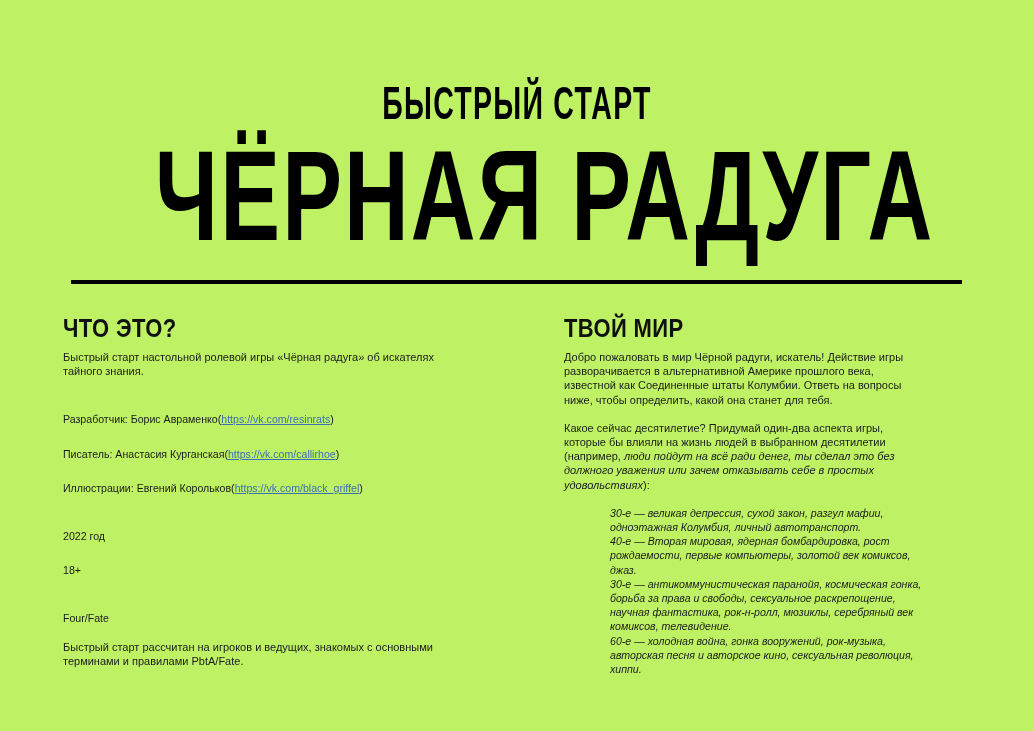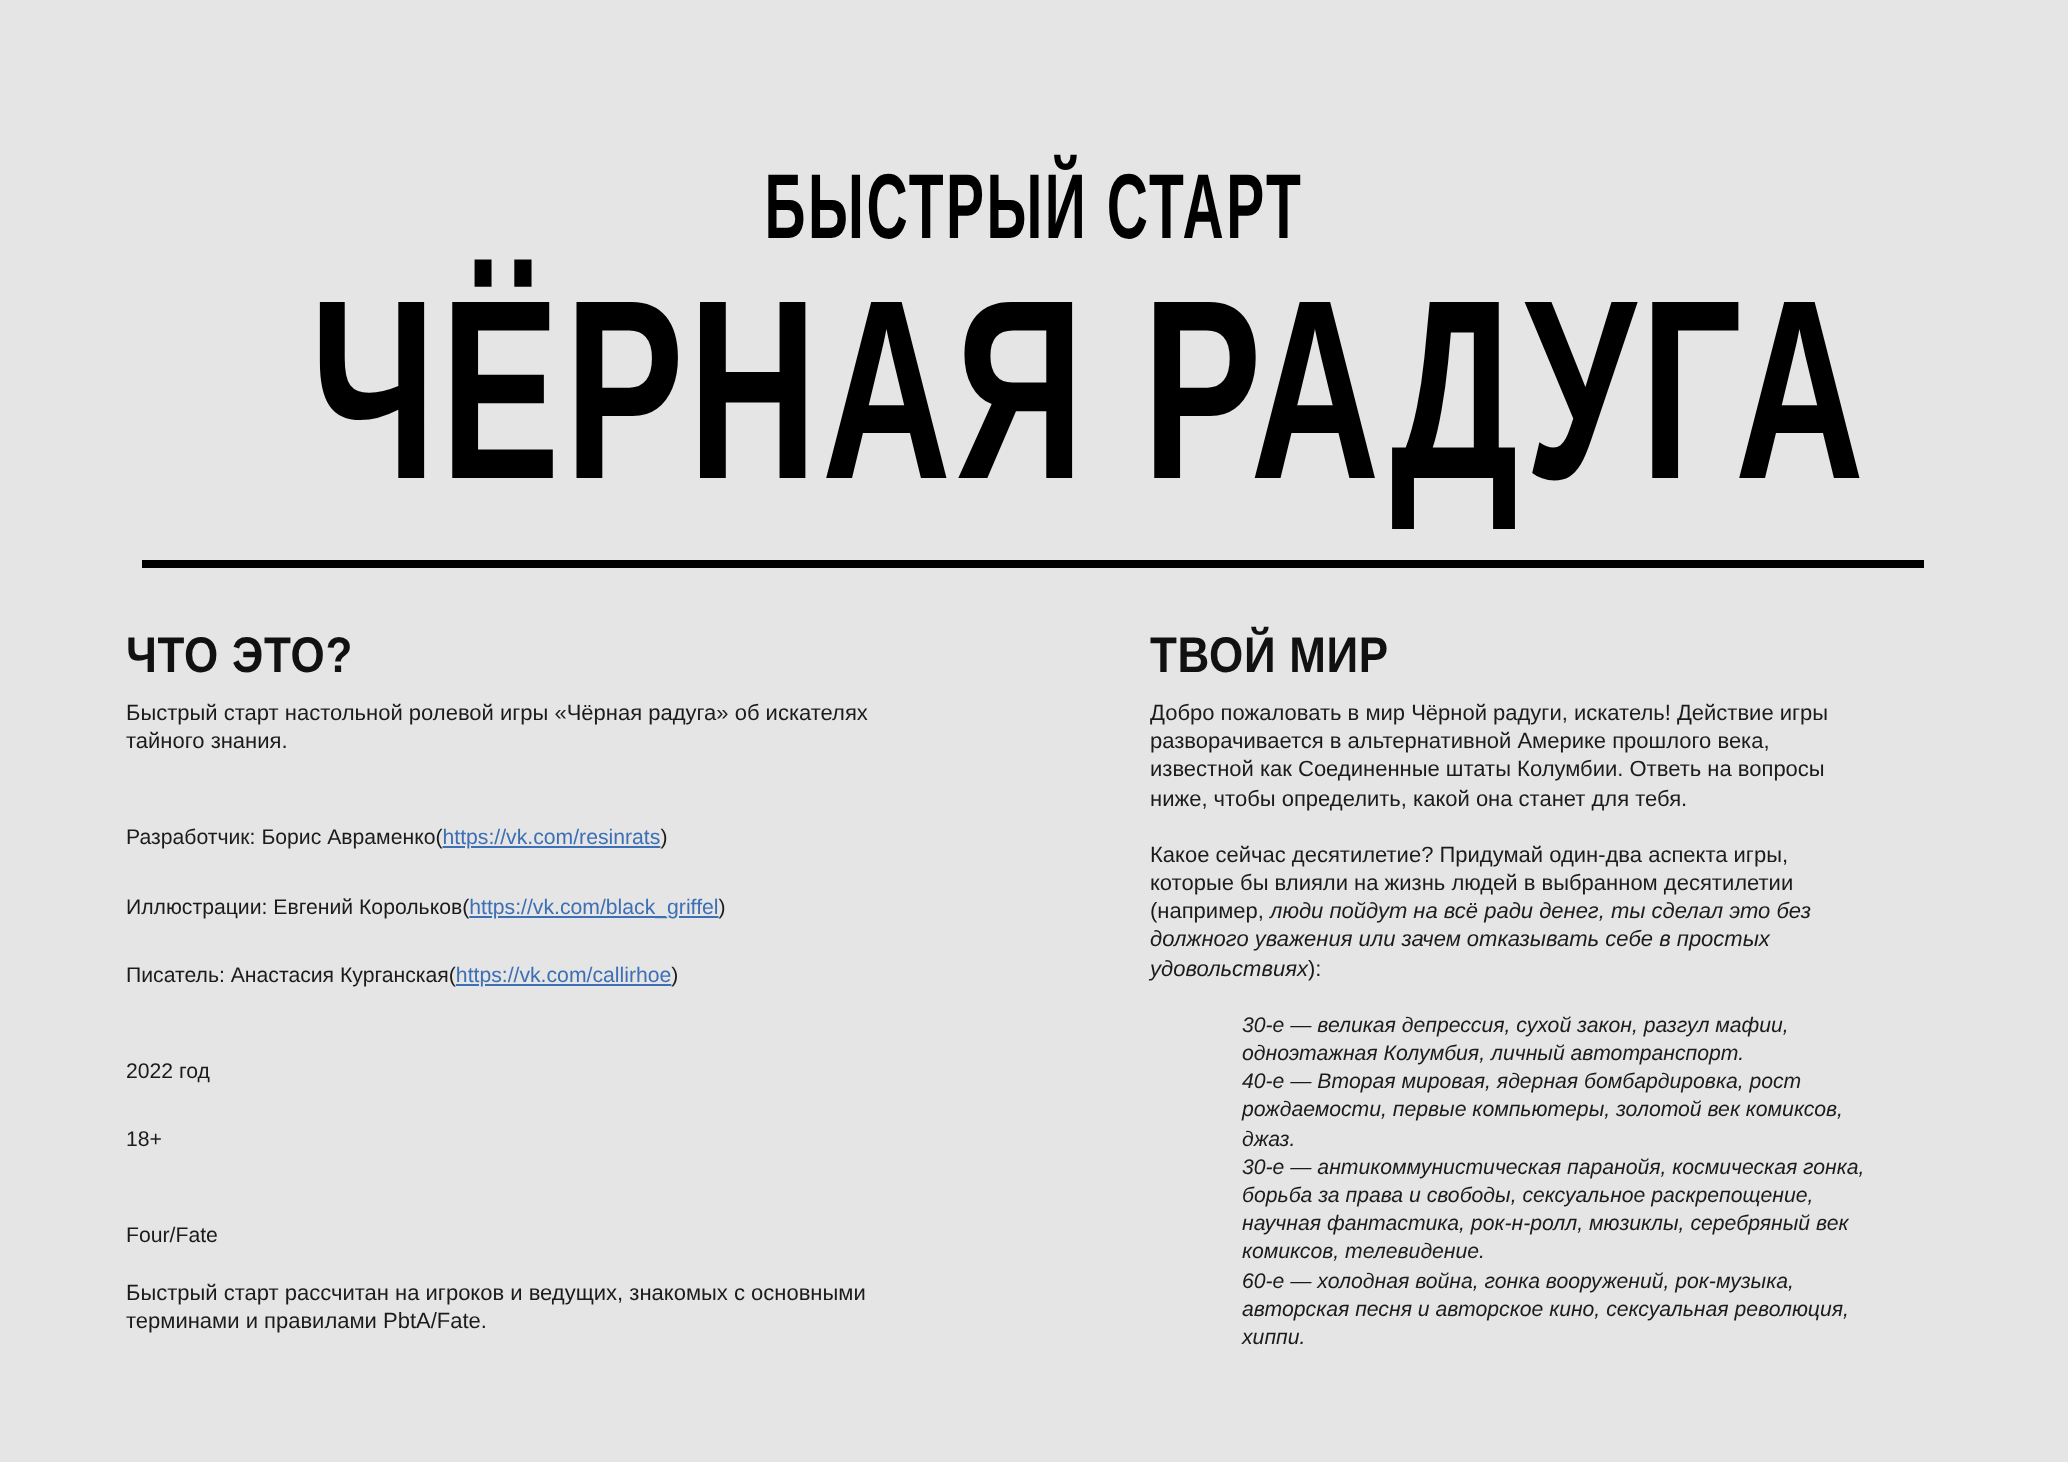--- a/index.html
+++ b/index.html
@@ -14,21 +14,21 @@
     position: relative;
     overflow: hidden;
     font-family: "Liberation Sans", "DejaVu Sans", sans-serif;
     color: #1a1a1a;
     -webkit-font-smoothing: antialiased;
   }
 
   .page {
     position: absolute;
     inset: 0;
-    background: #e5e5e5;
+    background: #bef264;
   }
 
   
   .masthead {
     position: absolute;
     left: 0;
     right: 0;
     top: 78px;
     text-align: center;
   }
@@ -66,21 +66,21 @@
     background: #000;
   }
 
   
   .columns {
     position: absolute;
     left: 0;
     top: 316px;
     right: 0;
     display: flex;
-    gap: 11px;
+    gap: 0;
   }
   .col {
     box-sizing: border-box;
   }
   .col-left {
     width: 480px;
     padding-left: 63px;
     padding-right: 15px;
   }
   .col-right {
@@ -160,26 +160,26 @@
       <p class="body">Быстрый старт настольной ролевой игры «Чёрная радуга» об искателях тайного знания.</p>
 
       <div class="gap-sm"></div>
 
       <div class="lines">
         <div class="ln">
           <span>Разработчик:</span>
           <span>Борис Авраменко</span><span>(</span><a class="vk" href="#">https://vk.com/resinrats</a><span>)</span>
         </div>
         <div class="ln">
+          <span>Писатель:</span>
+          <span>Анастасия Курганская</span><span>(</span><a class="vk" href="#">https://vk.com/callirhoe</a><span>)</span>
+        </div>
+        <div class="ln">
           <span>Иллюстрации:</span>
           <span>Евгений Корольков</span><span>(</span><a class="vk" href="#">https://vk.com/black_griffel</a><span>)</span>
-        </div>
-        <div class="ln">
-          <span>Писатель:</span>
-          <span>Анастасия Курганская</span><span>(</span><a class="vk" href="#">https://vk.com/callirhoe</a><span>)</span>
         </div>
       </div>
 
       <div class="gap-sm"></div>
 
       <div class="lines">
         <div class="ln">2022 год</div>
         <div class="ln">18+</div>
       </div>
 

